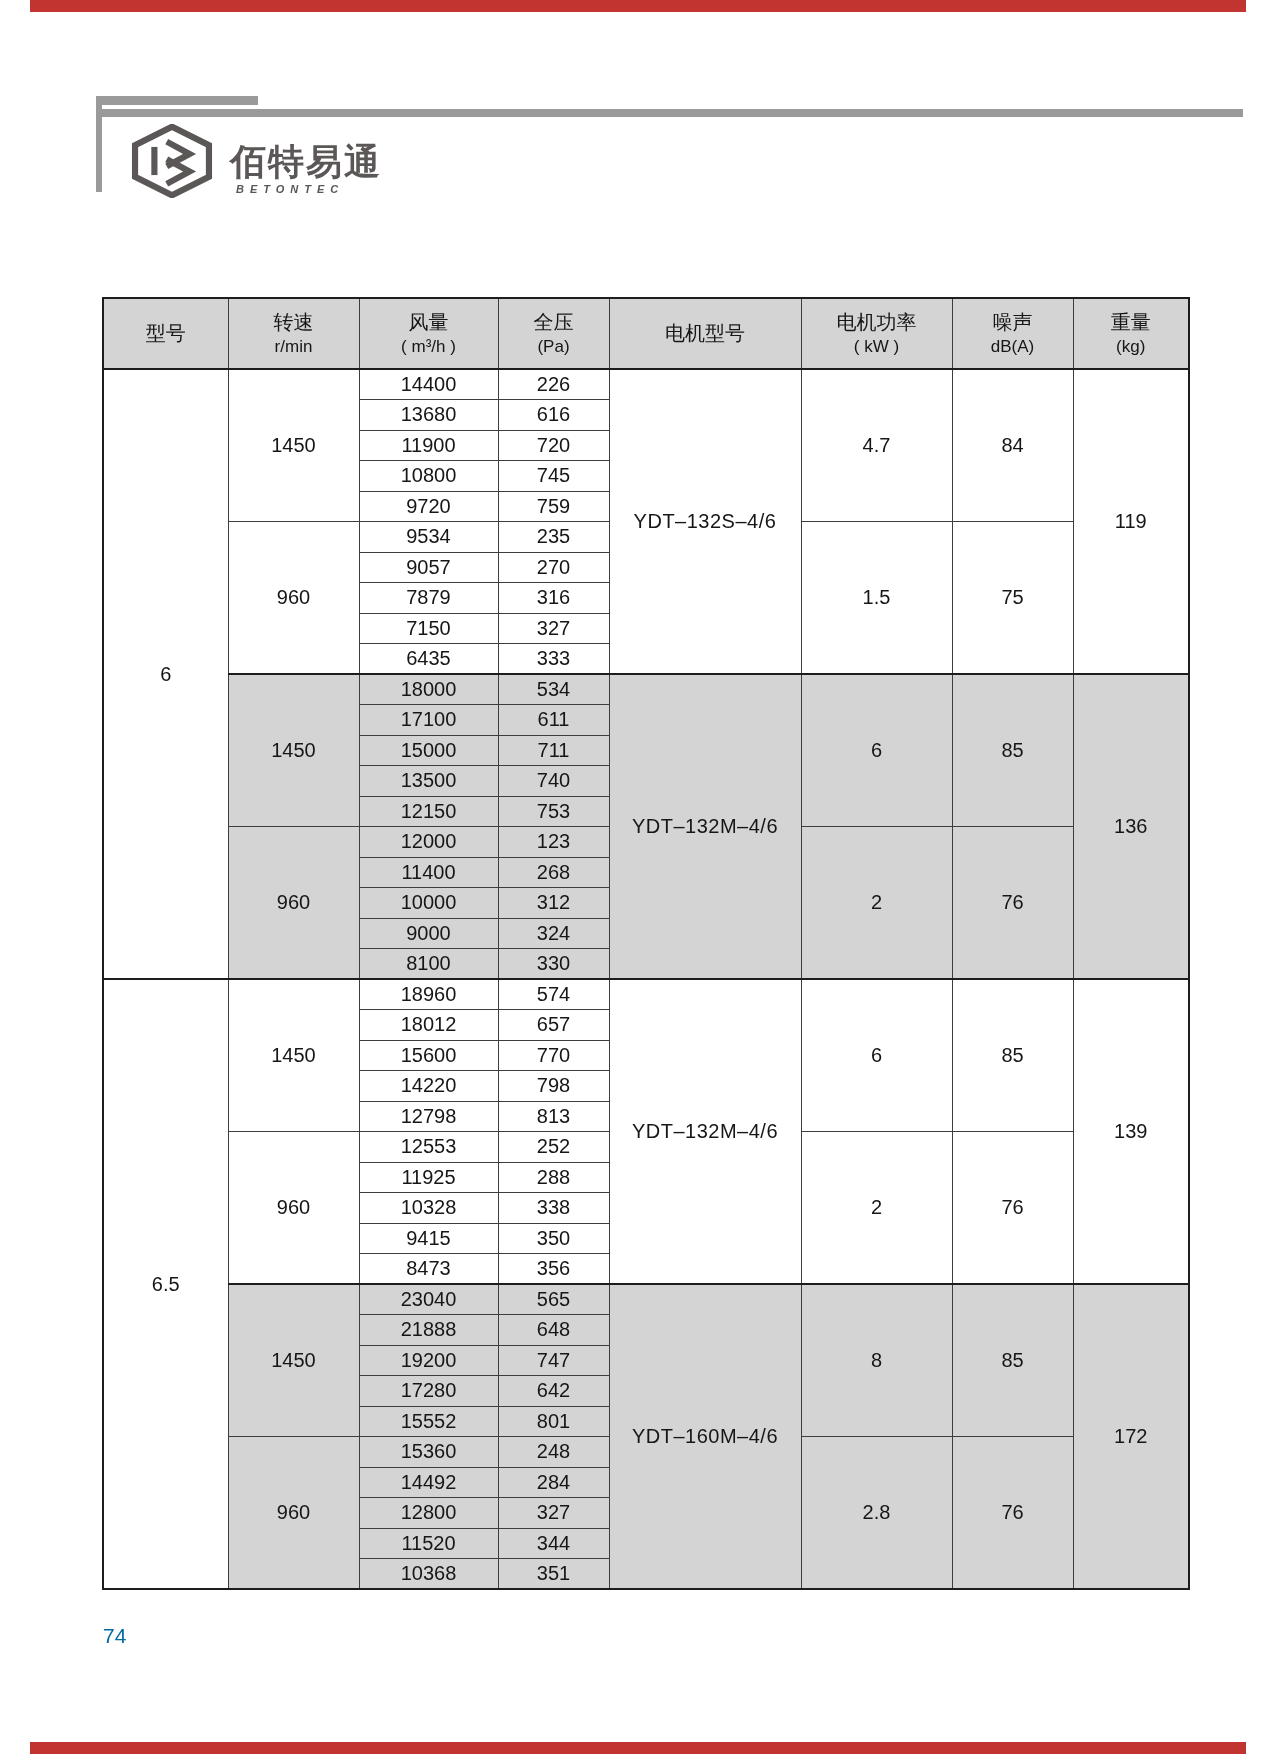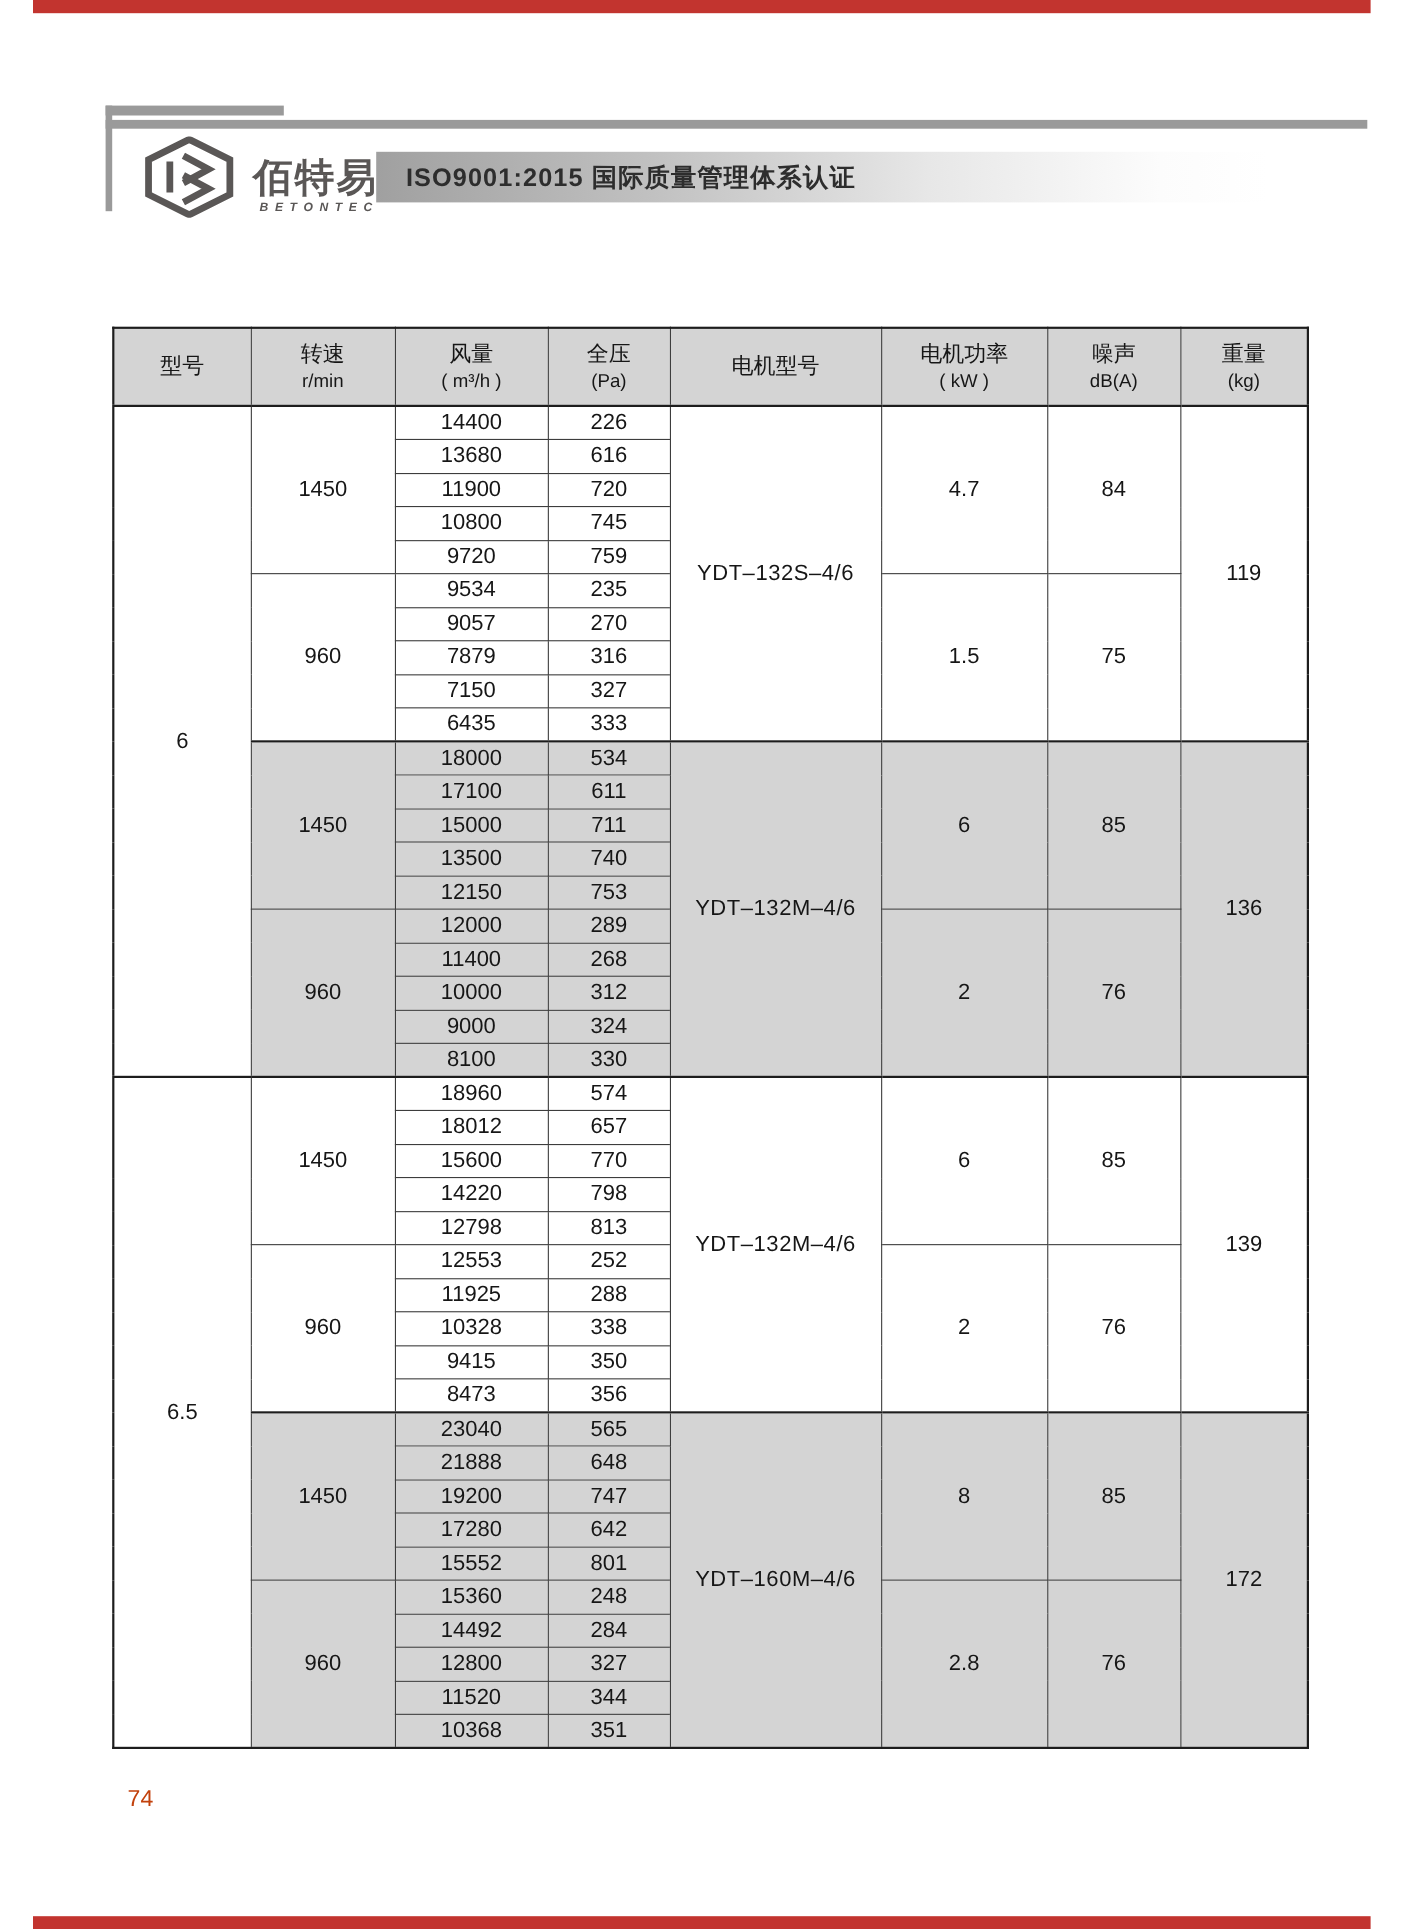--- a/index.html
+++ b/index.html
@@ -42,21 +42,21 @@
   table.perf tbody tr{height:30.5px;}
   table.perf th{background:#d4d4d4;border-bottom:2.5px solid #1d1d1d;}
   th .l1{font-size:20px;line-height:1.35;}
   th .l2{font-size:17px;line-height:1.35;}
   td{font-size:20px;}
   tr.shaded td{background:#d4d4d4;}
   tr.sec-top td{border-top:2.5px solid #1d1d1d;}
   td.model-cell{background:#ffffff;font-size:20px;}
   td.motor-cell{letter-spacing:0.5px;}
   
-  .page-number{position:absolute;left:103px;top:1624px;font-size:21px;color:#c2410c;margin-left:13px;}
+  .page-number{position:absolute;left:103px;top:1624px;font-size:21px;color:#0369a1;}
 </style>
 </head>
 <body>
 
 <div class="page">
 
   <div class="red-bar top"></div>
 
   <div class="frame-vline"></div>
   <div class="frame-short"></div>
@@ -64,23 +64,20 @@
 
   <svg class="logo-mark" viewBox="0 0 100 84" fill="none">
     <polygon points="50,3 92,24 92,60 50,81 8,60 8,24" stroke="#5a5756" stroke-width="7" fill="none"></polygon>
     <polyline points="30,26 30,58" stroke="#5a5756" stroke-width="7" fill="none"></polyline>
     <polyline points="44,20 70,34 44,48" stroke="#5a5756" stroke-width="7" fill="none"></polyline>
     <polyline points="44,40 70,54 44,68" stroke="#5a5756" stroke-width="7" fill="none"></polyline>
   </svg>
   <div class="logo-cn">佰特易通</div>
   <div class="logo-en">BETONTEC</div>
 
-  <div class="iso-banner">
-    <span>ISO9001:2015 国际质量管理体系认证</span>
-  </div>
 
 
   <table class="perf">
     <colgroup>
       <col style="width:125px">
         <col style="width:131px">
         <col style="width:139px">
         <col style="width:111px">
       <col style="width:192px">
         <col style="width:151px">
@@ -192,21 +189,21 @@
           <td class="flow-cell">13500</td>
           <td class="pressure-cell">740</td>
         </tr>
         <tr class="shaded">
           <td class="flow-cell">12150</td>
           <td class="pressure-cell">753</td>
         </tr>
         <tr class="shaded">
           <td class="rpm-cell" rowspan="5">960</td>
           <td class="flow-cell">12000</td>
-          <td class="pressure-cell">289</td>
+          <td class="pressure-cell">123</td>
           <td class="power-cell" rowspan="5">2</td>
           <td class="noise-cell" rowspan="5">76</td>
         </tr>
         <tr class="shaded">
           <td class="flow-cell">11400</td>
           <td class="pressure-cell">268</td>
         </tr>
         <tr class="shaded">
           <td class="flow-cell">10000</td>
           <td class="pressure-cell">312</td>

